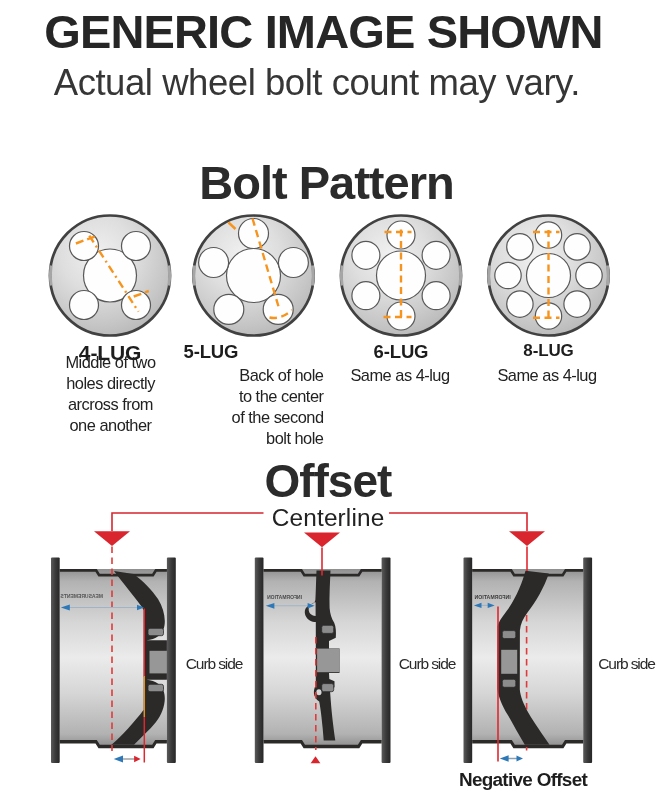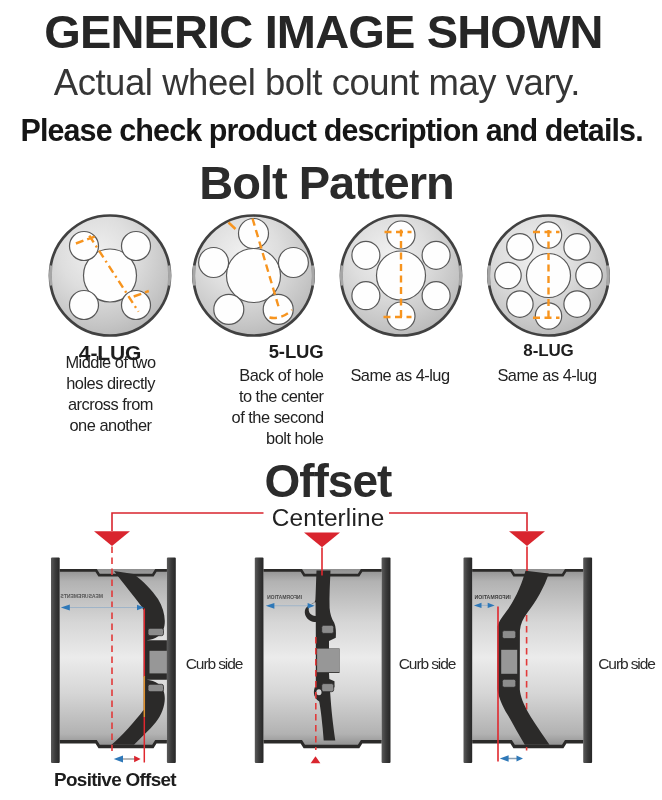--- a/index.html
+++ b/index.html
@@ -7,39 +7,39 @@
 #page{position:relative;width:662px;height:800px;background:#ffffff;border-radius:23px;}
 .t{position:absolute;white-space:nowrap;}
 .ctr{left:0;width:662px;text-align:center;}
 #svgmain{position:absolute;left:0;top:0;}
 </style>
 </head>
 <body>
 <div id="page">
   <div class="t ctr" style="top:3.5px;left:-7.6px;font-size:47px;font-weight:700;letter-spacing:-0.85px;color:#262626;">GENERIC IMAGE SHOWN</div>
   <div class="t ctr" style="top:61.5px;left:-14.2px;font-size:36.5px;font-weight:400;letter-spacing:-0.45px;color:#363636;">Actual wheel bolt count may vary.</div>
-  <div class="t ctr" style="top:113.4px;left:0.6px;font-size:30.5px;font-weight:700;letter-spacing:-0.9px;color:#161616;">Please check product description and details.</div>
   <div class="t ctr" style="top:155.1px;left:-4.5px;font-size:47px;font-weight:700;letter-spacing:-1px;color:#2b2b2b;">Bolt Pattern</div>
 
   <div class="t" style="left:40px;top:340.9px;width:140px;text-align:center;font-size:21px;font-weight:700;letter-spacing:-0.15px;color:#1d1d1d;">4-LUG</div>
-  <div class="t" style="left:183.5px;top:340.9px;width:140px;text-align:right;font-size:18.5px;font-weight:700;letter-spacing:-0.15px;color:#1d1d1d;">5-LUG</div>
+  <div class="t" style="left:183.5px;top:340.9px;width:140px;text-align:left;font-size:18.5px;font-weight:700;letter-spacing:-0.15px;color:#1d1d1d;">5-LUG</div>
+  <div class="t" style="left:331px;top:340.9px;width:140px;text-align:center;font-size:18.5px;font-weight:700;letter-spacing:-0.15px;color:#1d1d1d;">6-LUG</div>
   <div class="t" style="left:478.5px;top:340.9px;width:140px;text-align:center;font-size:17px;font-weight:700;letter-spacing:-0.15px;color:#1d1d1d;">8-LUG</div>
   <div class="t" style="left:40.5px;top:352px;width:140px;text-align:center;font-size:16.4px;line-height:21px;letter-spacing:-0.5px;color:#222;">Middle of two<br>holes directly<br>arcross from<br>one another</div>
   <div class="t" style="left:183.5px;top:365.3px;width:140px;text-align:right;font-size:16.4px;line-height:21px;letter-spacing:-0.5px;color:#222;">Back of hole<br>to the center<br>of the second<br>bolt hole</div>
   <div class="t" style="left:330px;top:365.3px;width:140px;text-align:center;font-size:16.4px;line-height:21px;letter-spacing:-0.5px;color:#222;">Same as 4-lug</div>
   <div class="t" style="left:477px;top:365.3px;width:140px;text-align:center;font-size:16.4px;line-height:21px;letter-spacing:-0.5px;color:#222;">Same as 4-lug</div>
 
   <div class="t ctr" style="top:454.2px;left:-3.1px;font-size:46px;font-weight:700;letter-spacing:-1px;color:#2b2b2b;">Offset</div>
   <div class="t ctr" style="top:504.4px;left:-2.9px;font-size:24.4px;font-weight:400;letter-spacing:0.15px;color:#222;">Centerline</div>
 
   <div class="t" style="left:184px;top:654.5px;width:60px;text-align:center;font-size:15.5px;letter-spacing:-1.1px;color:#2b2b2b;">Curb side</div>
   <div class="t" style="left:397px;top:654.5px;width:60px;text-align:center;font-size:15.5px;letter-spacing:-1.1px;color:#2b2b2b;">Curb side</div>
   <div class="t" style="left:596.5px;top:654.5px;width:60px;text-align:center;font-size:15.5px;letter-spacing:-1.1px;color:#2b2b2b;">Curb side</div>
 
-  <div class="t" style="left:45px;top:768.9px;width:140px;text-align:center;font-size:18.9px;font-weight:700;letter-spacing:-0.7px;color:#1d1d1d;">Positive Offset</div>
+  <div class="t" style="left:453px;top:768.9px;width:140px;text-align:center;font-size:18.9px;font-weight:700;letter-spacing:-0.7px;color:#1d1d1d;">Negative Offset</div>
 
   <svg id="svgmain" width="662" height="800" viewBox="0 0 662 800">
     <defs>
       <radialGradient id="wheelg" cx="40%" cy="32%" r="78%">
         <stop offset="0%" stop-color="#f0f0f0"></stop>
         <stop offset="40%" stop-color="#dedede"></stop>
         <stop offset="75%" stop-color="#c6c6c6"></stop>
         <stop offset="100%" stop-color="#b2b2b2"></stop>
       </radialGradient>
       <g id="ringfade" fill="none" stroke-width="3">

